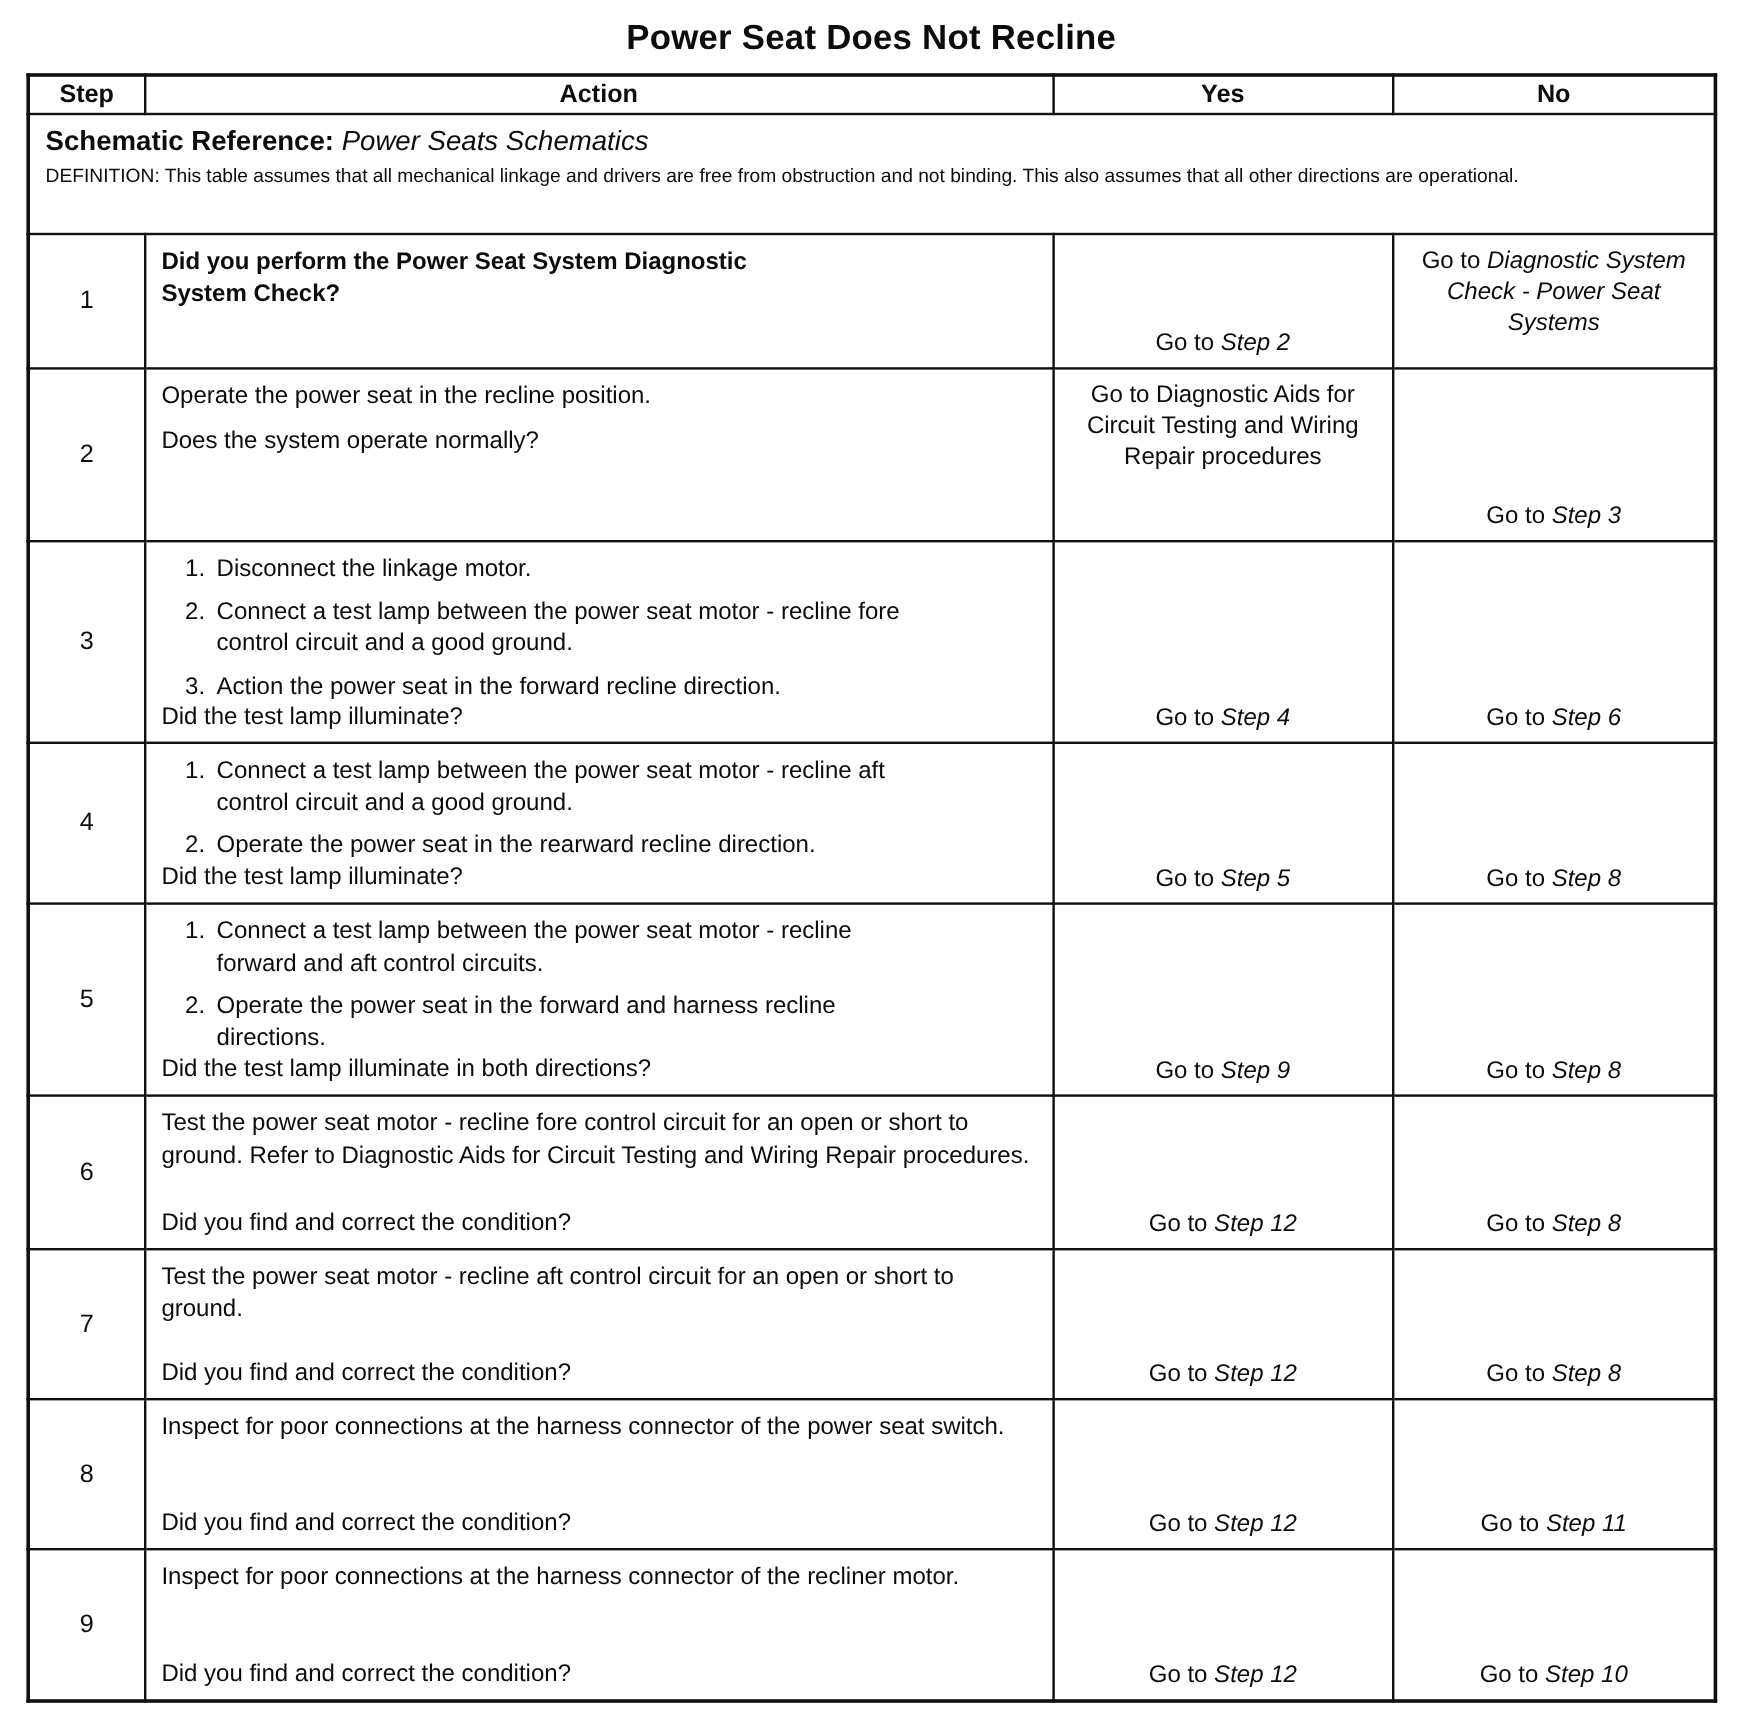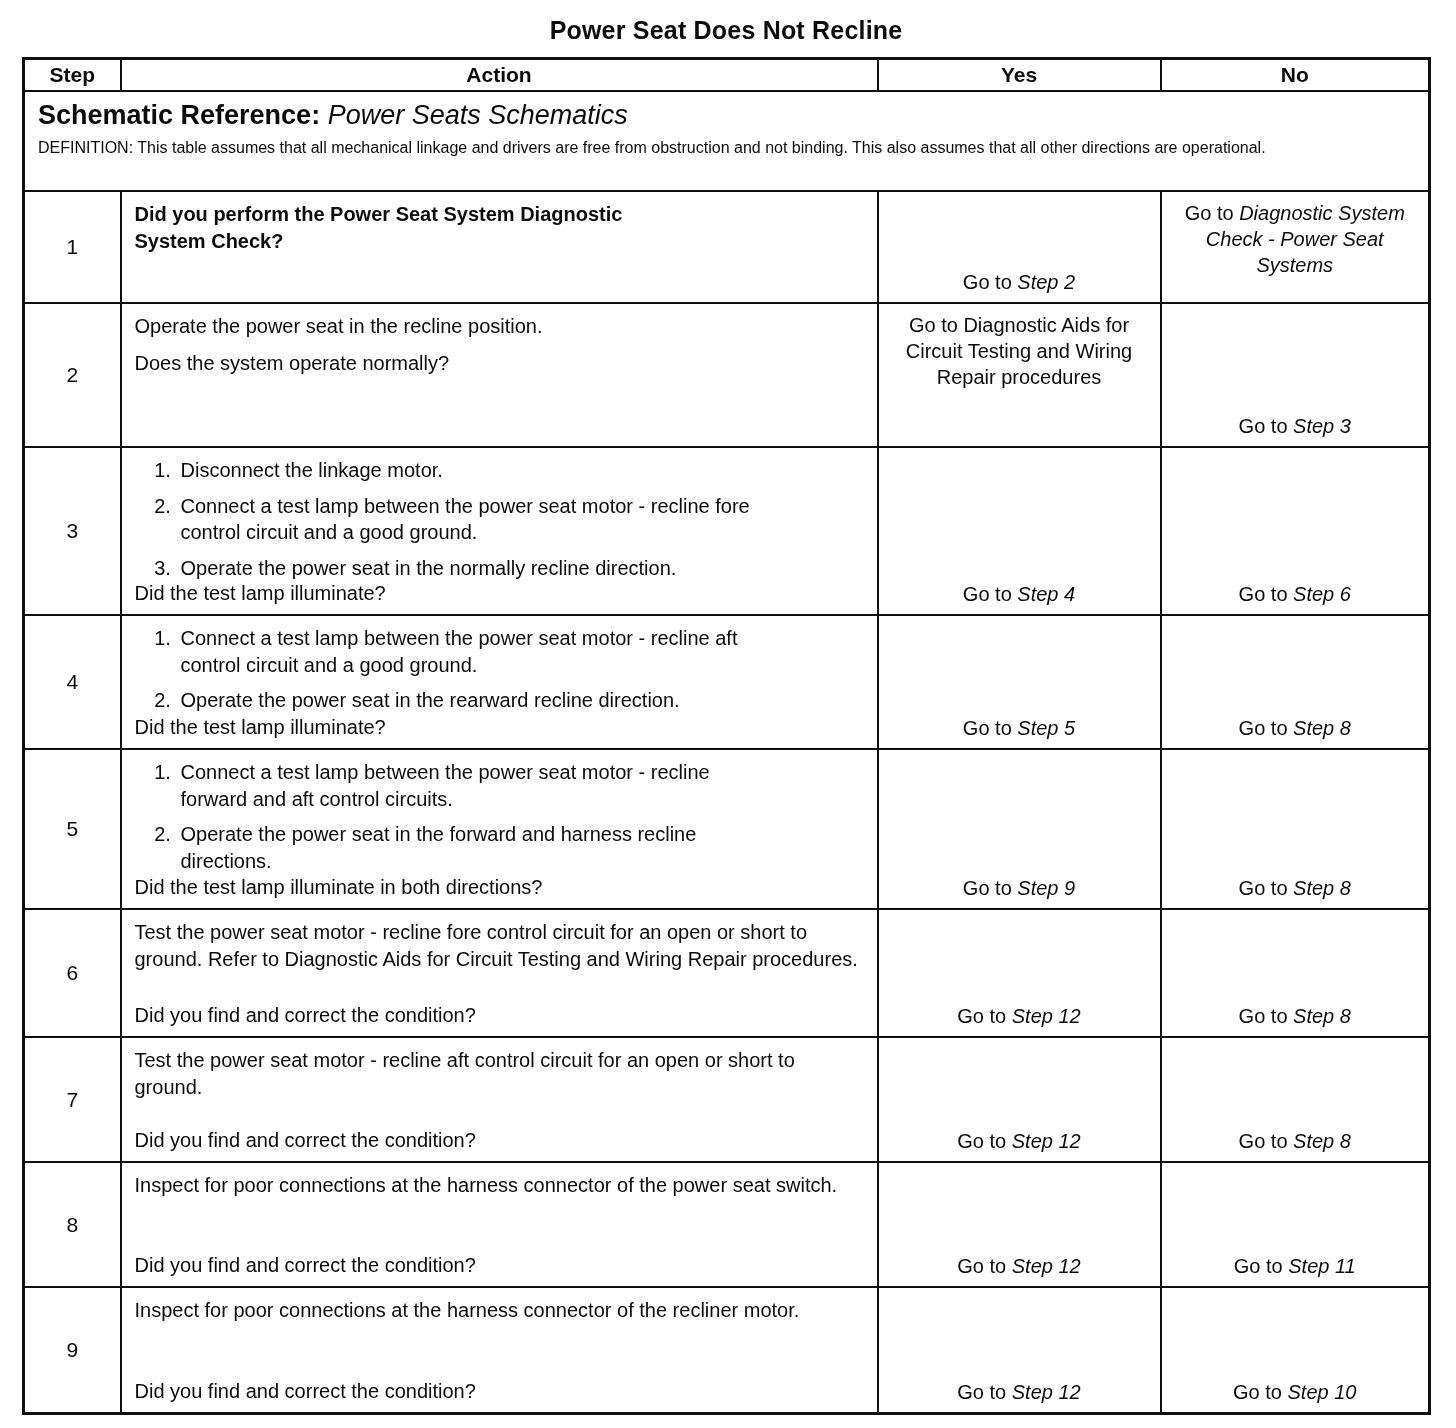--- a/index.html
+++ b/index.html
@@ -7,21 +7,21 @@
   html, body { margin: 0; padding: 0; }
   body {
     width: 1456px; height: 1428px;
     background: #ffffff;
     font-family: "Liberation Sans", "DejaVu Sans", sans-serif;
     color: #0c0c0c;
     overflow: hidden;
   }
   .page { padding: 12px 26px 0 22px; }
   .title {
-    font-size: 25px; font-weight: bold; text-align: center;
+    font-size: 29px; font-weight: bold; text-align: center;
     margin: 4px 0 12px 0; letter-spacing: 0.2px;
   }
   table.diag {
     border-collapse: collapse; table-layout: fixed;
     width: 1406px; border: 3px solid #101010;
   }
   .diag th, .diag td { border: 2px solid #101010; font-size: 20px; }
   .diag th { font-size: 21px; padding: 3px 4px; text-align: center; }
   td.c-step { text-align: center; vertical-align: middle; font-size: 21px; padding: 0; }
   td.c-action { vertical-align: top; text-align: left; padding: 7px 10px 7px 13px; position: relative; line-height: 1.33; }
@@ -30,21 +30,21 @@
   .para + .para { margin-top: 10px; }
   .para-narrow { max-width: 560px; font-weight: bold; }
   ol.action-list { margin: 2px 0 0 0; padding: 0 0 0 42px; max-width: 645px; }
   ol.action-list li { margin: 0 0 9px 0; padding-left: 4px; }
   .question { position: absolute; left: 13px; right: 10px; bottom: 7px; margin: 0; }
   .goto { margin: 0; }
   .goto-bottom { position: absolute; left: 4px; right: 4px; bottom: 7px; text-align: center; }
   .goto-top { margin-top: 4px; }
   em { font-style: italic; }
   tr.sch-row td { padding: 6px 10px 8px 13px; vertical-align: top; text-align: left; }
-  .sch-line { margin: 2px 0 6px 0; font-size: 27px; }
+  .sch-line { margin: 2px 0 6px 0; font-size: 23px; }
   .sch-label { font-weight: bold; }
   .sch-value { font-style: italic; }
   .definition { margin: 6px 0 0 0; font-size: 16px; line-height: 1.32; }
 </style>
 </head>
 <body>
 
 <div class="page">
 
   <div class="title">Power Seat Does Not Recline</div>
@@ -98,21 +98,21 @@
         <p class="goto goto-bottom"><span>Go to </span><em>Step 3</em></p>
       </td>
     </tr>
 
     <tr style="height:168px">
       <td class="c-step">3</td>
       <td class="c-action">
         <ol class="action-list">
           <li>Disconnect the linkage motor.</li>
           <li>Connect a test lamp between the power seat motor - recline fore control circuit and a good ground.</li>
-          <li>Operate the power seat in the normally recline direction.</li>
+          <li>Action the power seat in the forward recline direction.</li>
         </ol>
         <p class="question">Did the test lamp illuminate?</p>
       </td>
       <td class="c-yes">
         <p class="goto goto-bottom"><span>Go to </span><em>Step 4</em></p>
       </td>
       <td class="c-no">
         <p class="goto goto-bottom"><span>Go to </span><em>Step 6</em></p>
       </td>
     </tr>

